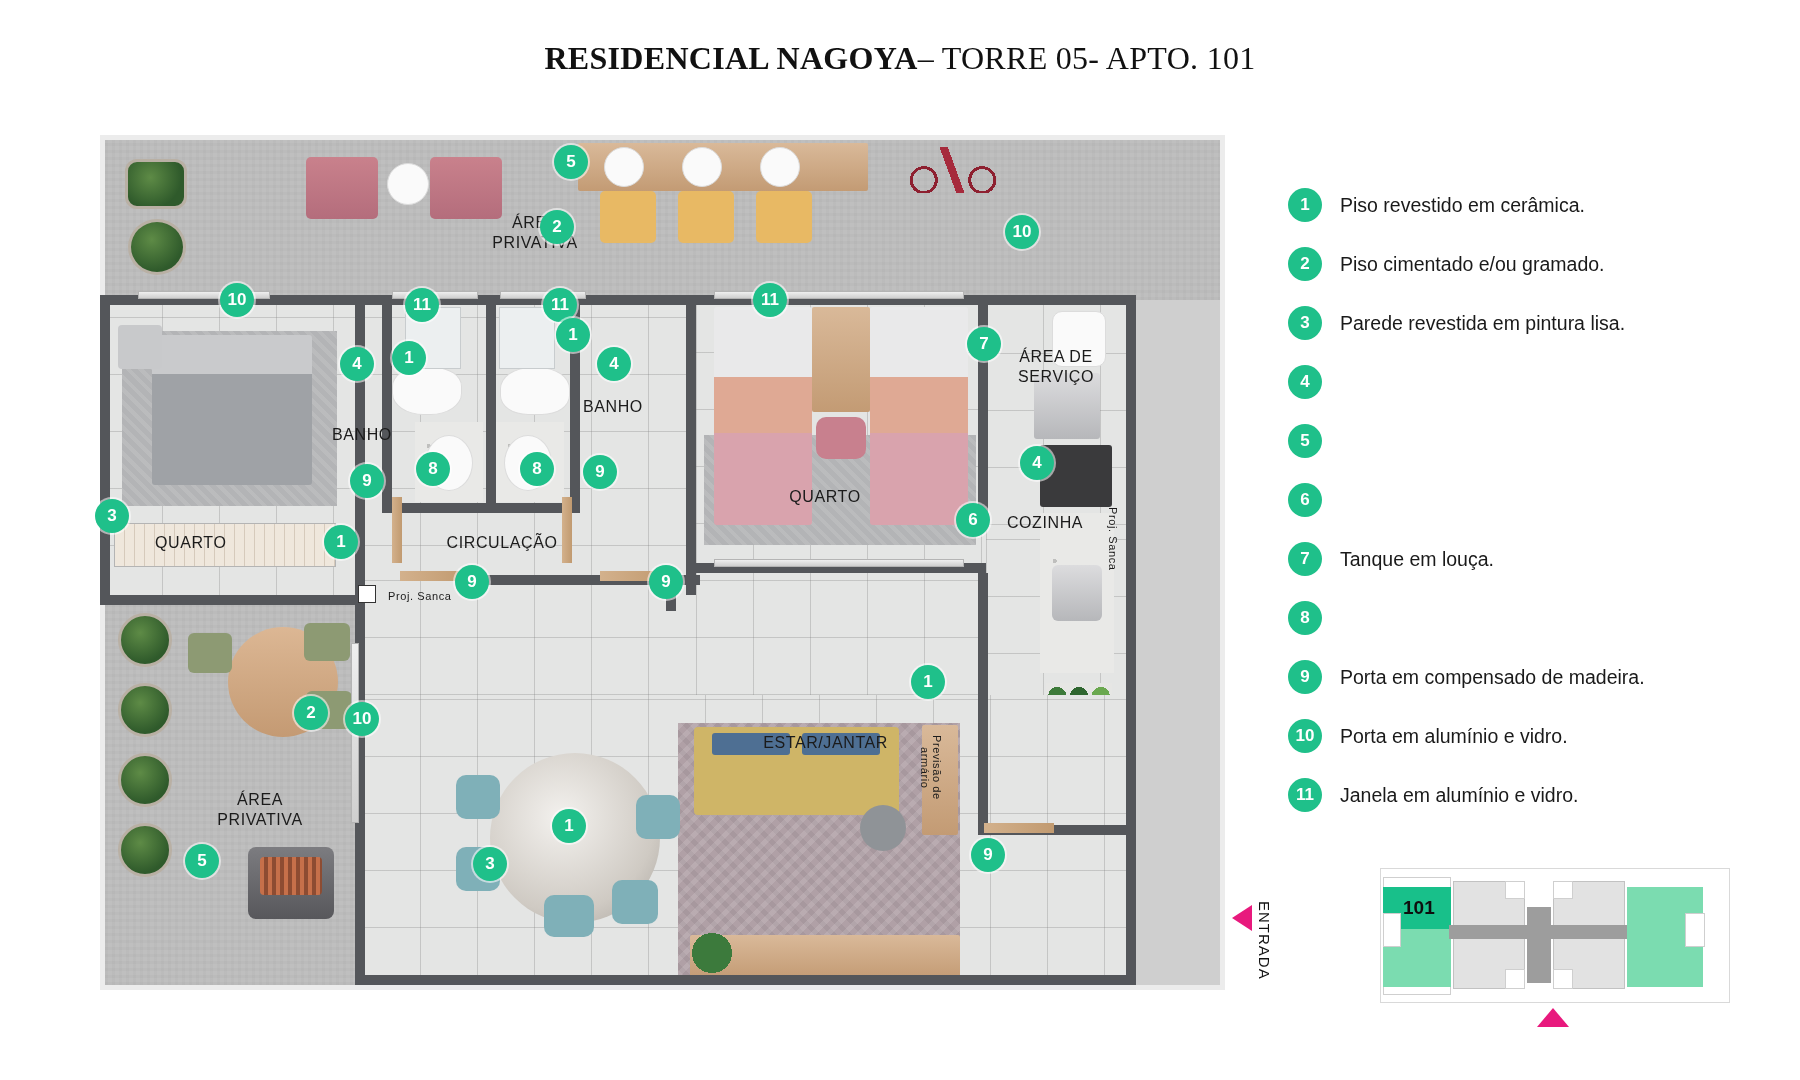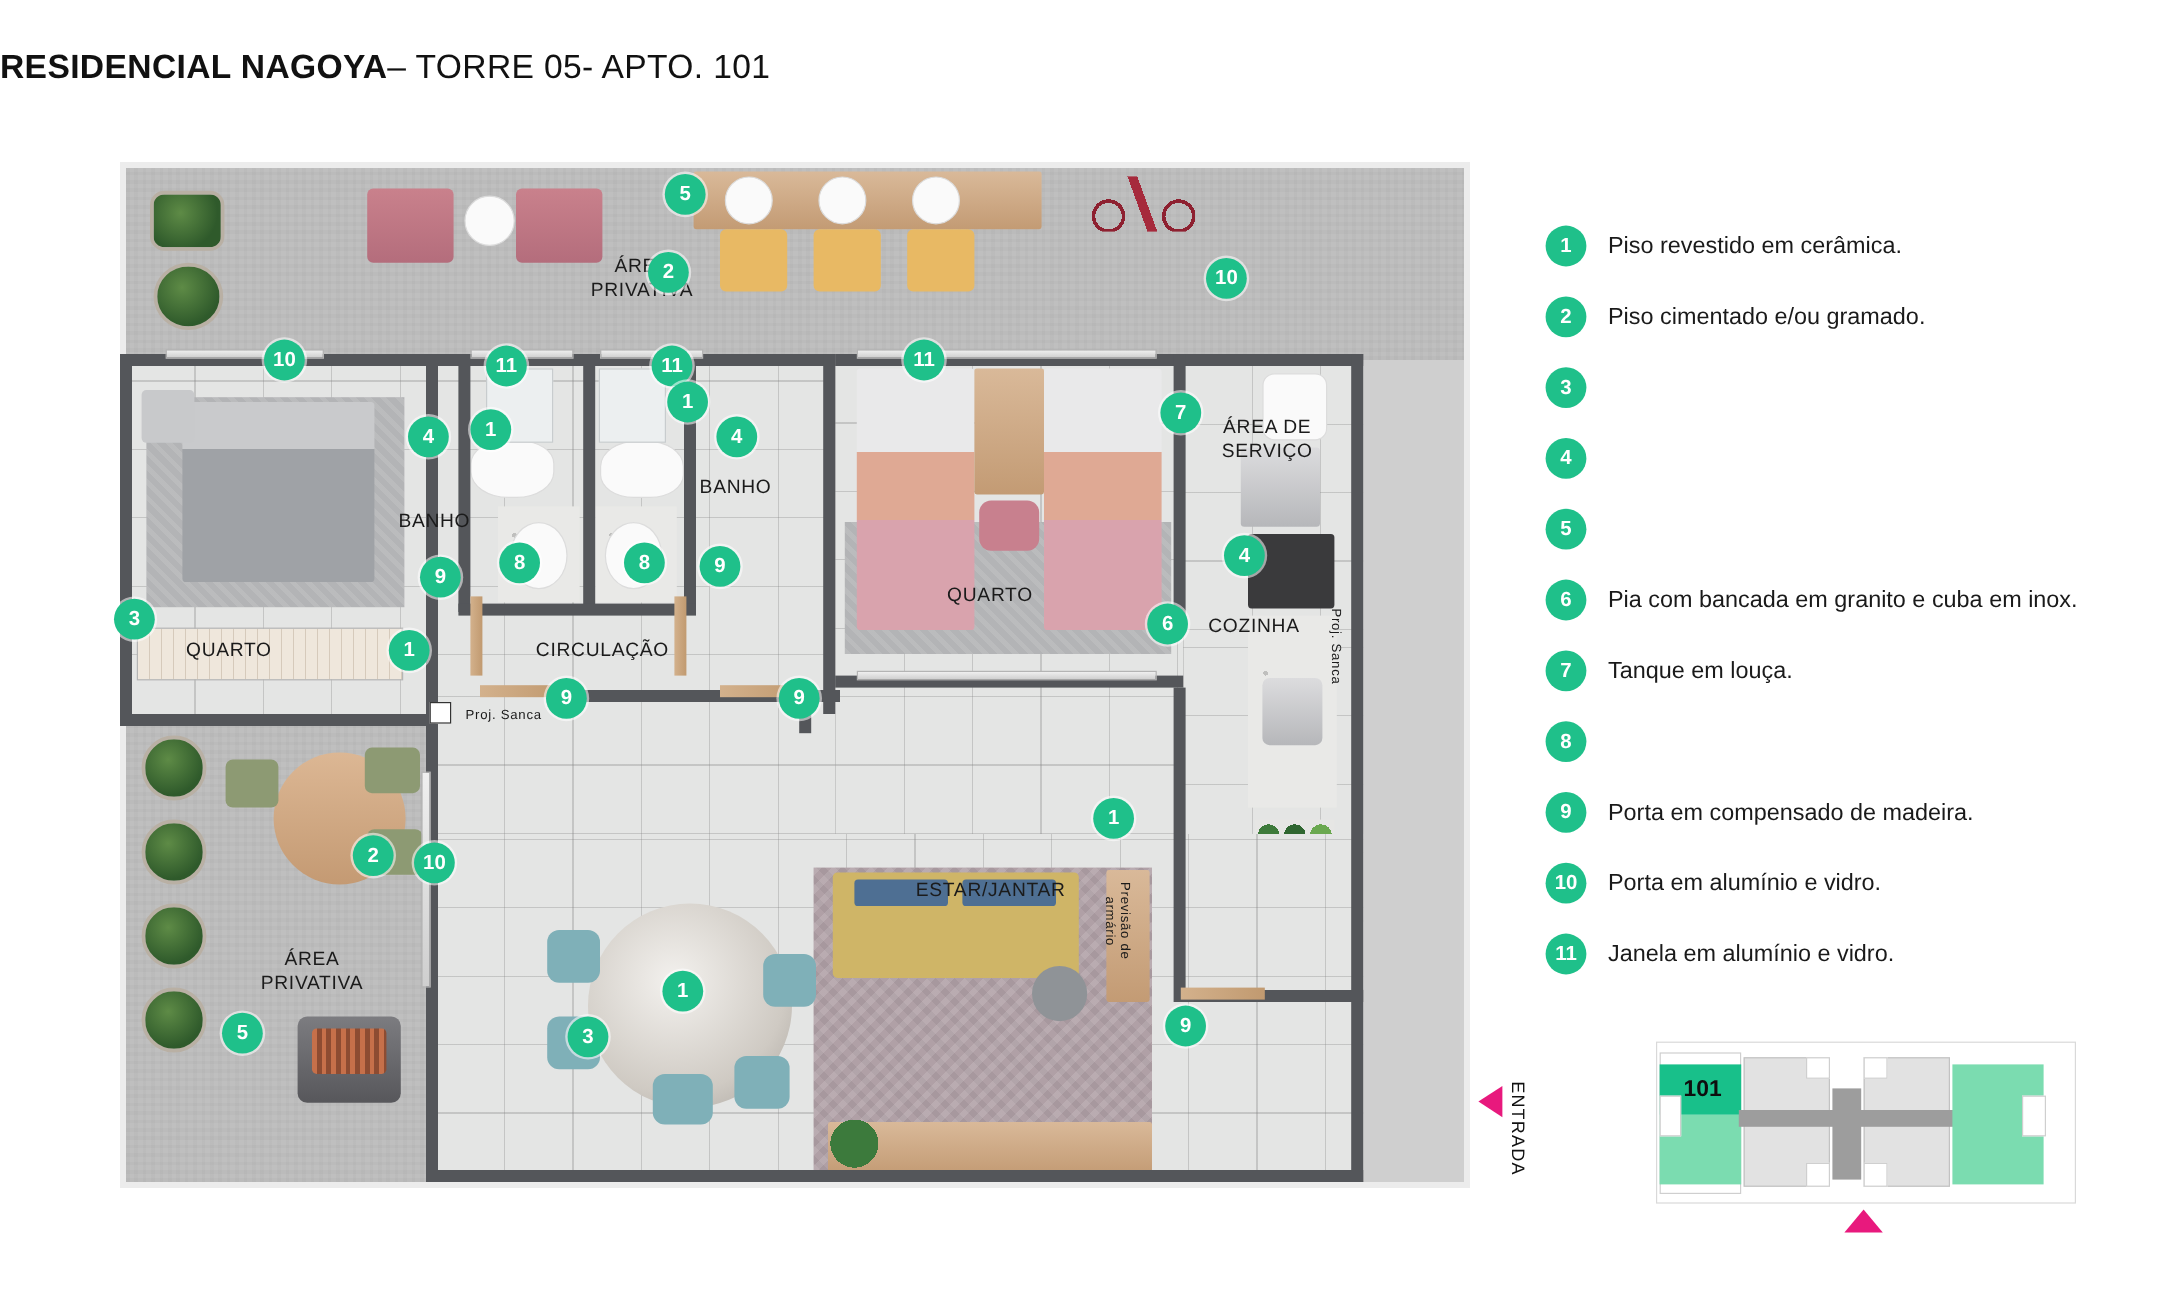--- a/index.html
+++ b/index.html
@@ -12,24 +12,26 @@
   #page {
     position: relative;
     width: 1800px; height: 1080px;
     background: #ffffff;
   }
 
   
   #title {
     position: absolute;
     top: 40px; left: 0; width: 1800px;
-    font-size: 28px;
+    text-align: center;
+    font-size: 32px;
     letter-spacing: 0.3px;
     color: #111111;
     white-space: nowrap;
+    font-family: Liberation Serif, serif;
   }
   #title .bold { font-weight: 700; }
   #title .thin { font-weight: 400; }
 
   
   #plan {
     position: absolute;
     left: 100px; top: 135px;
     width: 1125px; height: 855px;
   }
@@ -381,30 +383,30 @@
     <div class="legend-row">
       <div class="legend-badge">1</div>
       <div class="legend-text">Piso revestido em cerâmica.</div>
     </div>
     <div class="legend-row">
       <div class="legend-badge">2</div>
       <div class="legend-text">Piso cimentado e/ou gramado.</div>
     </div>
     <div class="legend-row">
       <div class="legend-badge">3</div>
+      <div class="legend-text">Parede revestida em pintura lisa.</div>
     </div>
     <div class="legend-row">
       <div class="legend-badge">4</div>
     </div>
     <div class="legend-row">
       <div class="legend-badge">5</div>
     </div>
     <div class="legend-row">
       <div class="legend-badge">6</div>
-      <div class="legend-text">Pia com bancada em granito e cuba em inox.</div>
     </div>
     <div class="legend-row">
       <div class="legend-badge">7</div>
       <div class="legend-text">Tanque em louça.</div>
     </div>
     <div class="legend-row">
       <div class="legend-badge">8</div>
     </div>
     <div class="legend-row">
       <div class="legend-badge">9</div>

